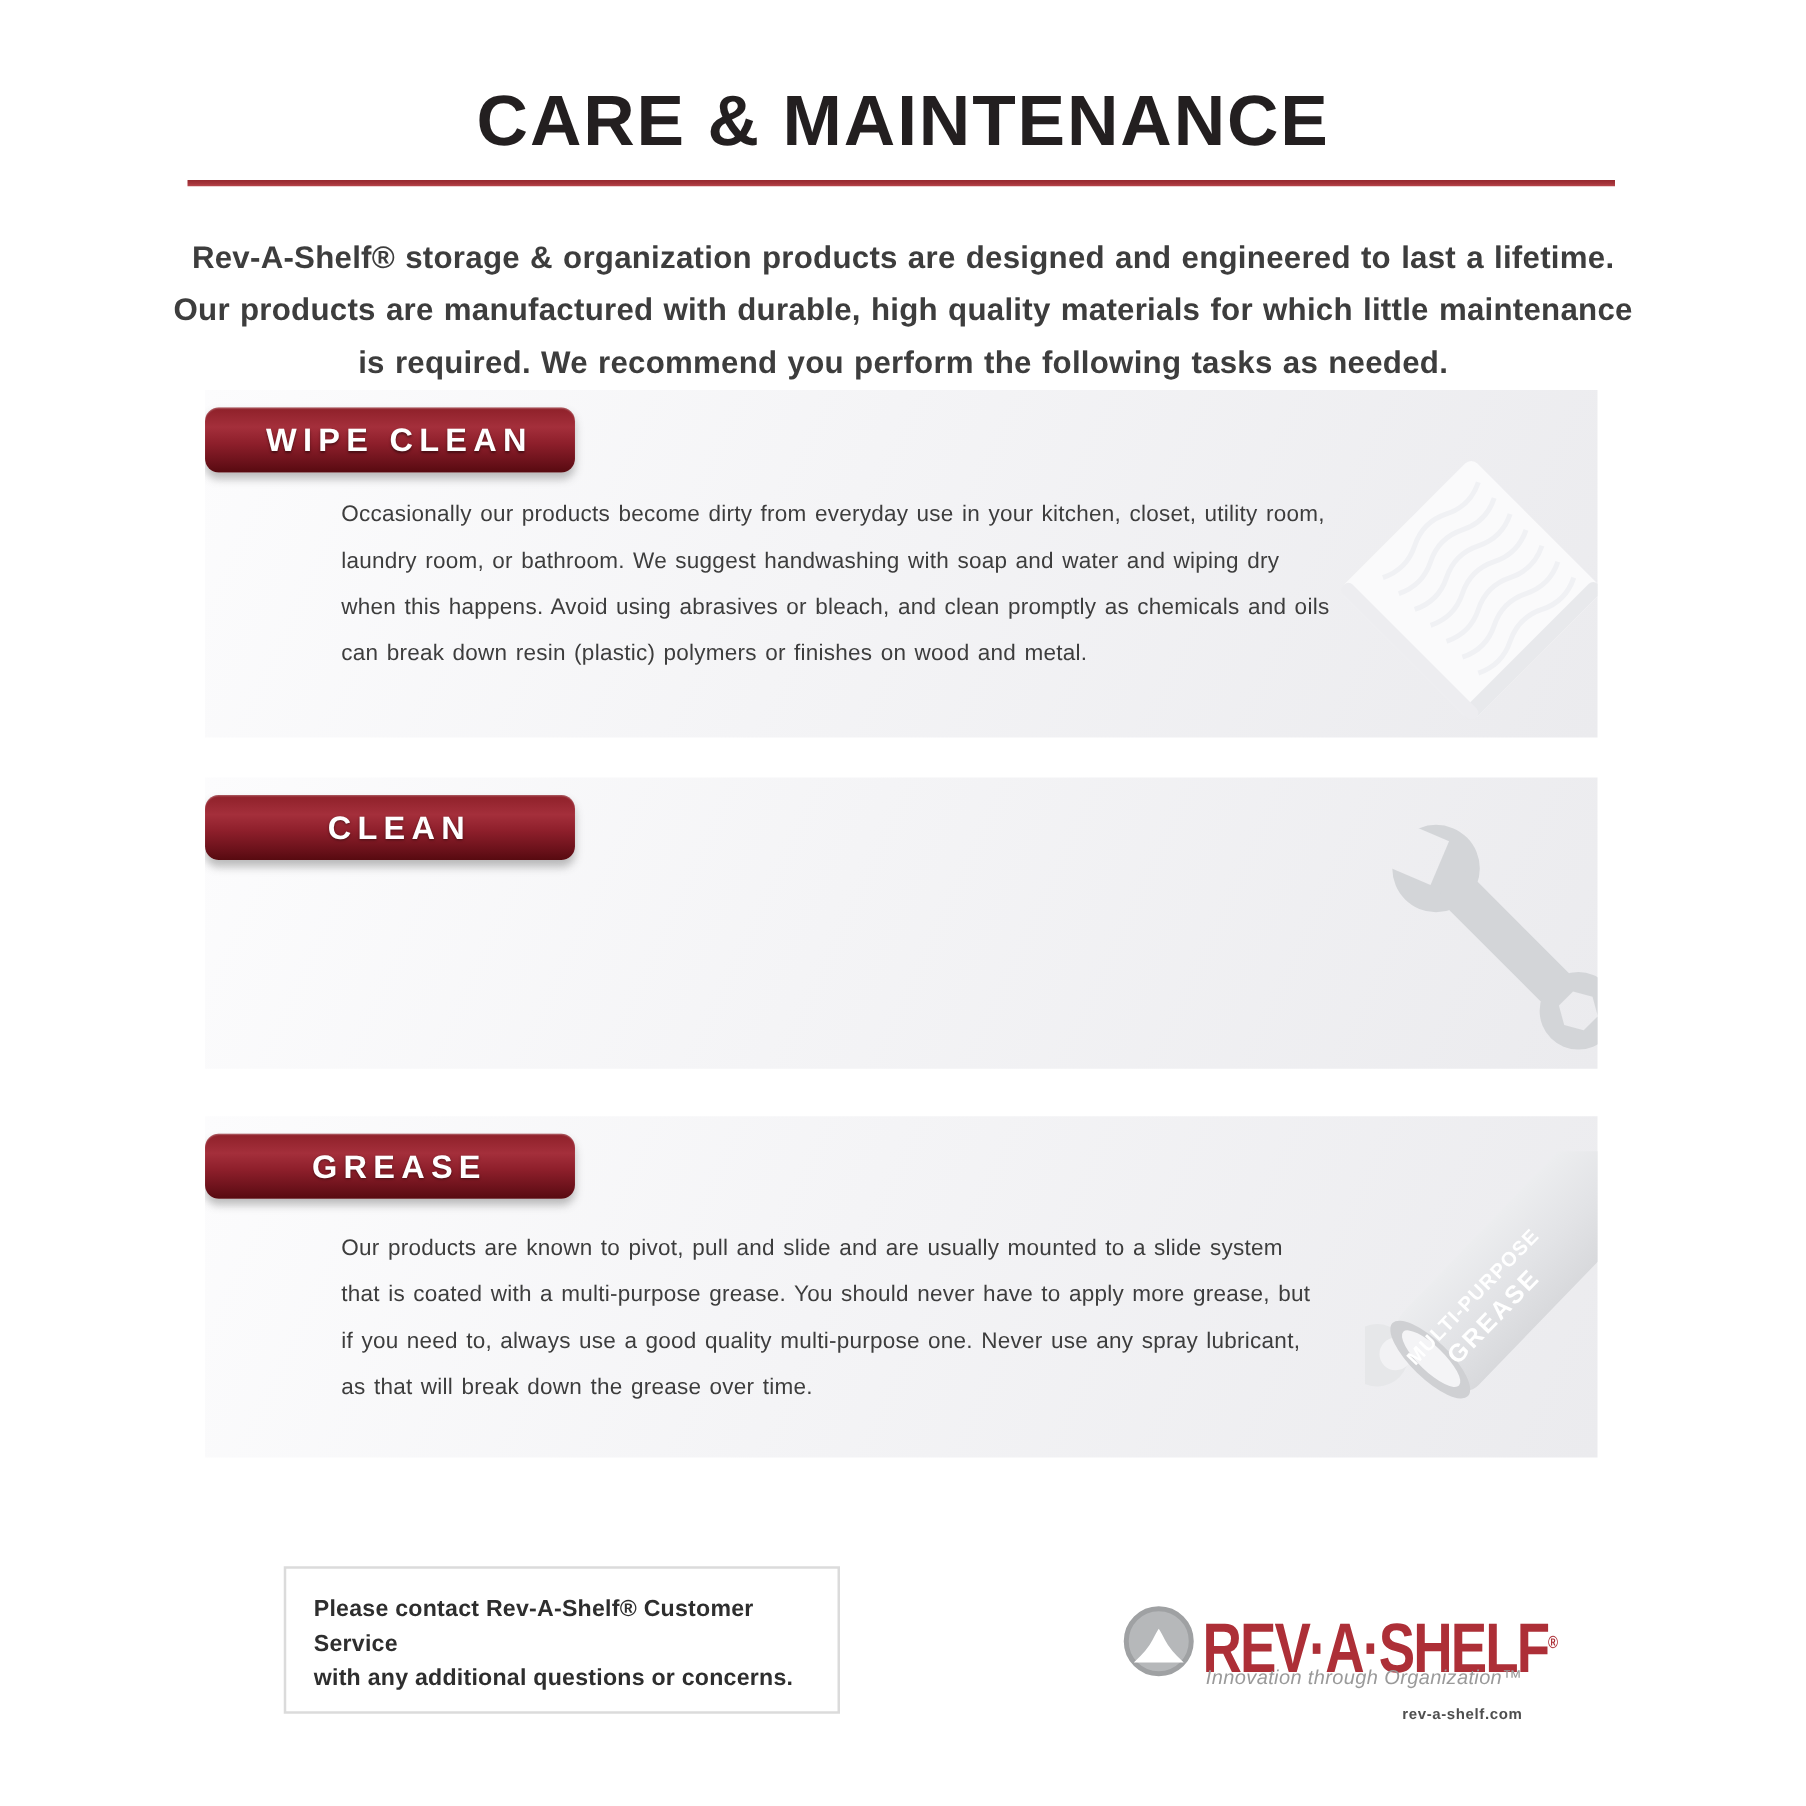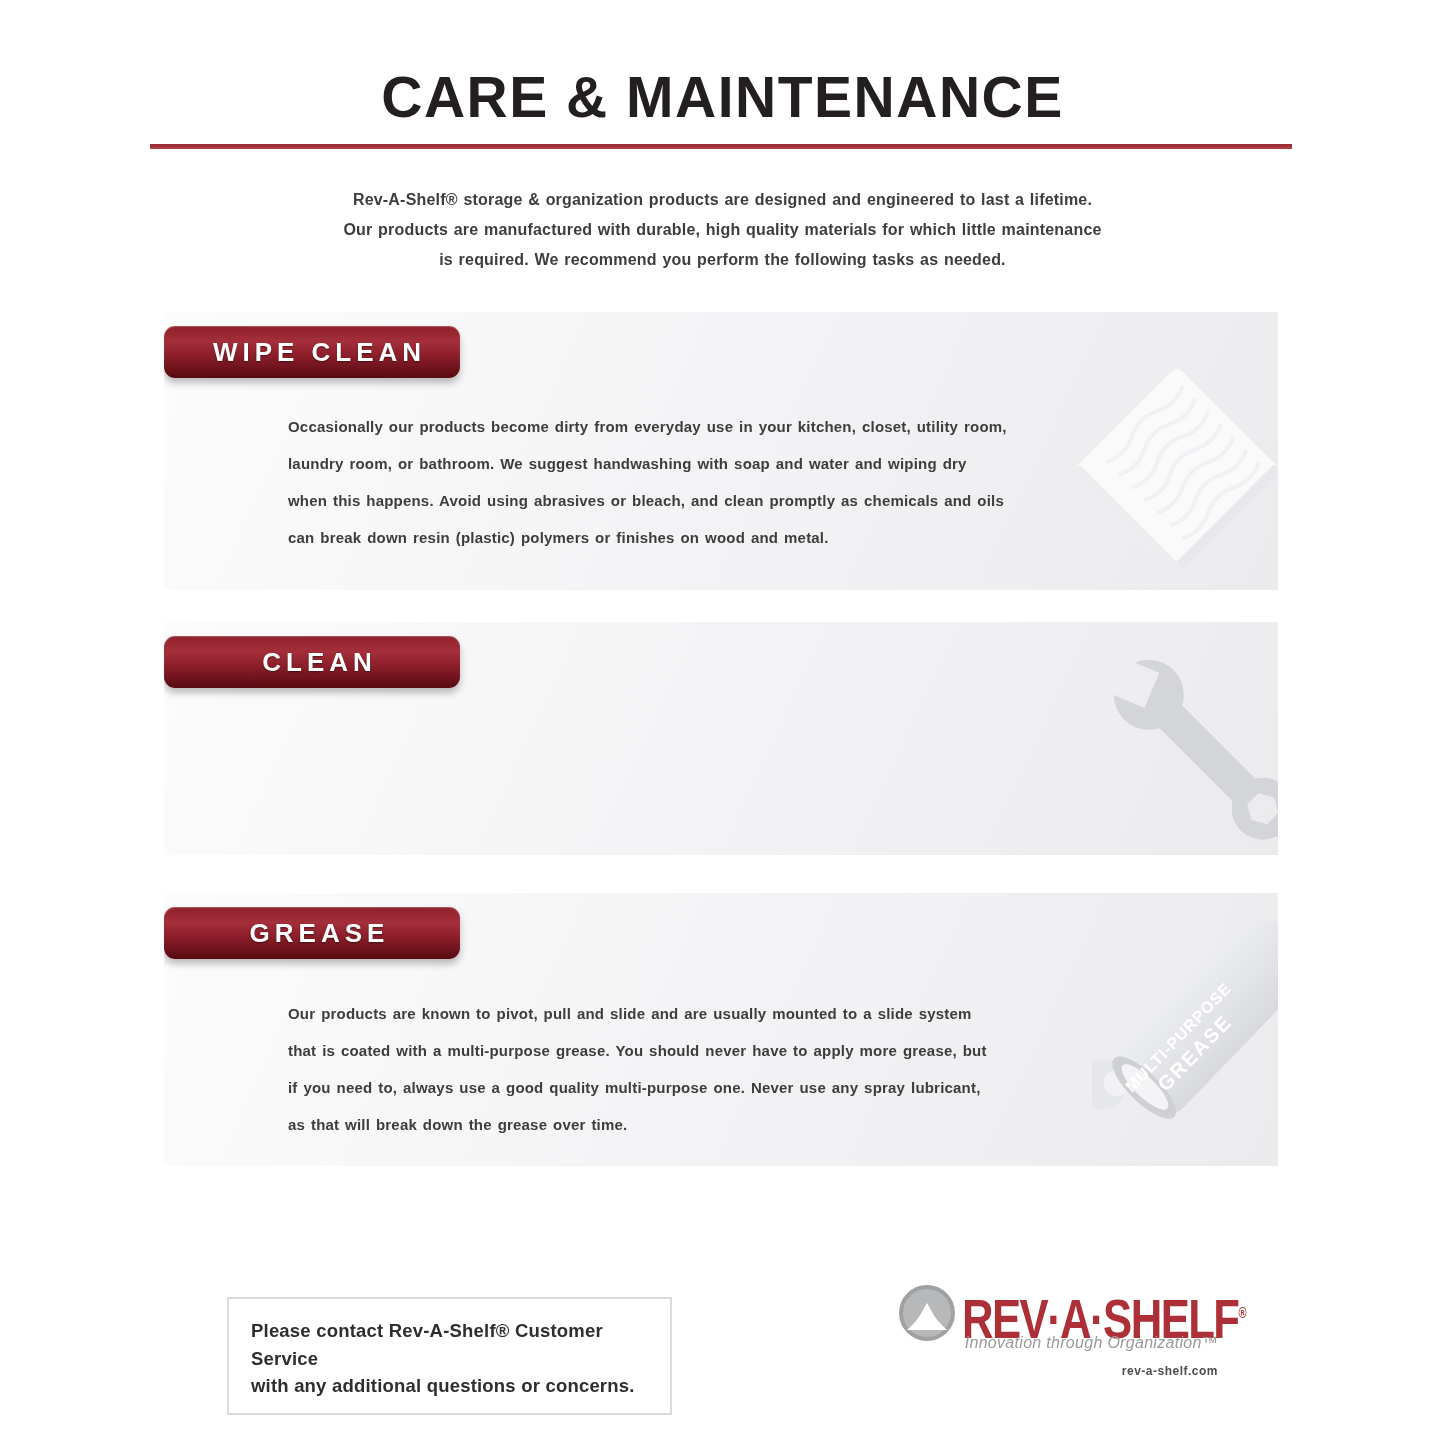--- a/index.html
+++ b/index.html
@@ -17,21 +17,21 @@
     font-size:57px;font-weight:800;letter-spacing:1.5px;
     color:#231f20;
   }
   .rule{
     position:absolute;left:150px;top:144px;width:1142px;height:5px;
     background:linear-gradient(180deg,#96292f 0%,#a4333a 55%,#b8464c 100%);
   }
   .intro{
     position:absolute;top:185px;left:0;right:0;margin:0;
     text-align:center;white-space:pre-line;
-    font-size:16px;line-height:30px;font-weight:600;
+    font-size:25px;line-height:42px;font-weight:600;
     color:#3d3d3d;word-spacing:1px;letter-spacing:0.2px;
   }
   
   .panel{
     position:absolute;left:164px;width:1114px;
     background:linear-gradient(115deg,#fcfcfd 0%,#f4f4f6 45%,#ebebee 100%);
     overflow:hidden;
   }
   .panel1{top:312px;height:278px;}
   .panel2{top:622px;height:233px;}
@@ -42,37 +42,37 @@
     background:linear-gradient(180deg,#8e2029 0%,#a42f3b 30%,#8e1f2b 55%,#6a111a 85%,#570a10 100%);
     box-shadow:0 5px 7px rgba(70,70,70,0.35), inset 0 1px 1px rgba(255,255,255,0.25);
     display:flex;align-items:center;justify-content:center;padding-left:15px;
   }
   .banner-label{
     color:#ffffff;font-size:26px;font-weight:800;letter-spacing:5px;
     text-shadow:0 1px 2px rgba(0,0,0,0.45);
     white-space:nowrap;
   }
   .body-text{
-    position:absolute;left:108px;margin:16px;
+    position:absolute;left:108px;margin:1px;
     white-space:pre-line;
-    font-size:15px;line-height:37px;font-weight:700;
+    font-size:18px;line-height:37px;font-weight:400;
     color:#3d3d3d;word-spacing:1.5px;letter-spacing:0.2px;
   }
   .panel1 .body-text{top:80px;}
   .panel2 .body-text{top:88px;}
   .panel3 .body-text{top:86px;}
   .panel-icon{position:absolute;}
   .cloth-pos{left:898px;top:45px;}
   .wrench-pos{left:920px;top:8px;}
   .grease-pos{left:928px;top:28px;}
   
   .contact-box{
     position:absolute;left:227px;top:1253px;width:445px;height:118px;
     background:#ffffff;border:2px solid #dbdbdb;box-sizing:border-box;
-    padding:18px 0 0 22px;overflow:hidden;margin-top:44px;
+    padding:18px 0 0 22px;overflow:hidden;
   }
   .contact-lines{
     margin:0;white-space:pre-line;
     font-size:18.5px;line-height:27.5px;font-weight:700;
     color:#2e2e2e;letter-spacing:0.2px;
   }
   .contact-row{display:flex;align-items:center;margin-top:11px;}
   .phone{font-size:20px;font-weight:700;color:#8c8c8c;letter-spacing:0.5px;}
   .email{font-size:18.5px;font-weight:700;color:#b5b5b5;letter-spacing:0.5px;}
   .logo-circle{position:absolute;left:898px;top:1284px;}

